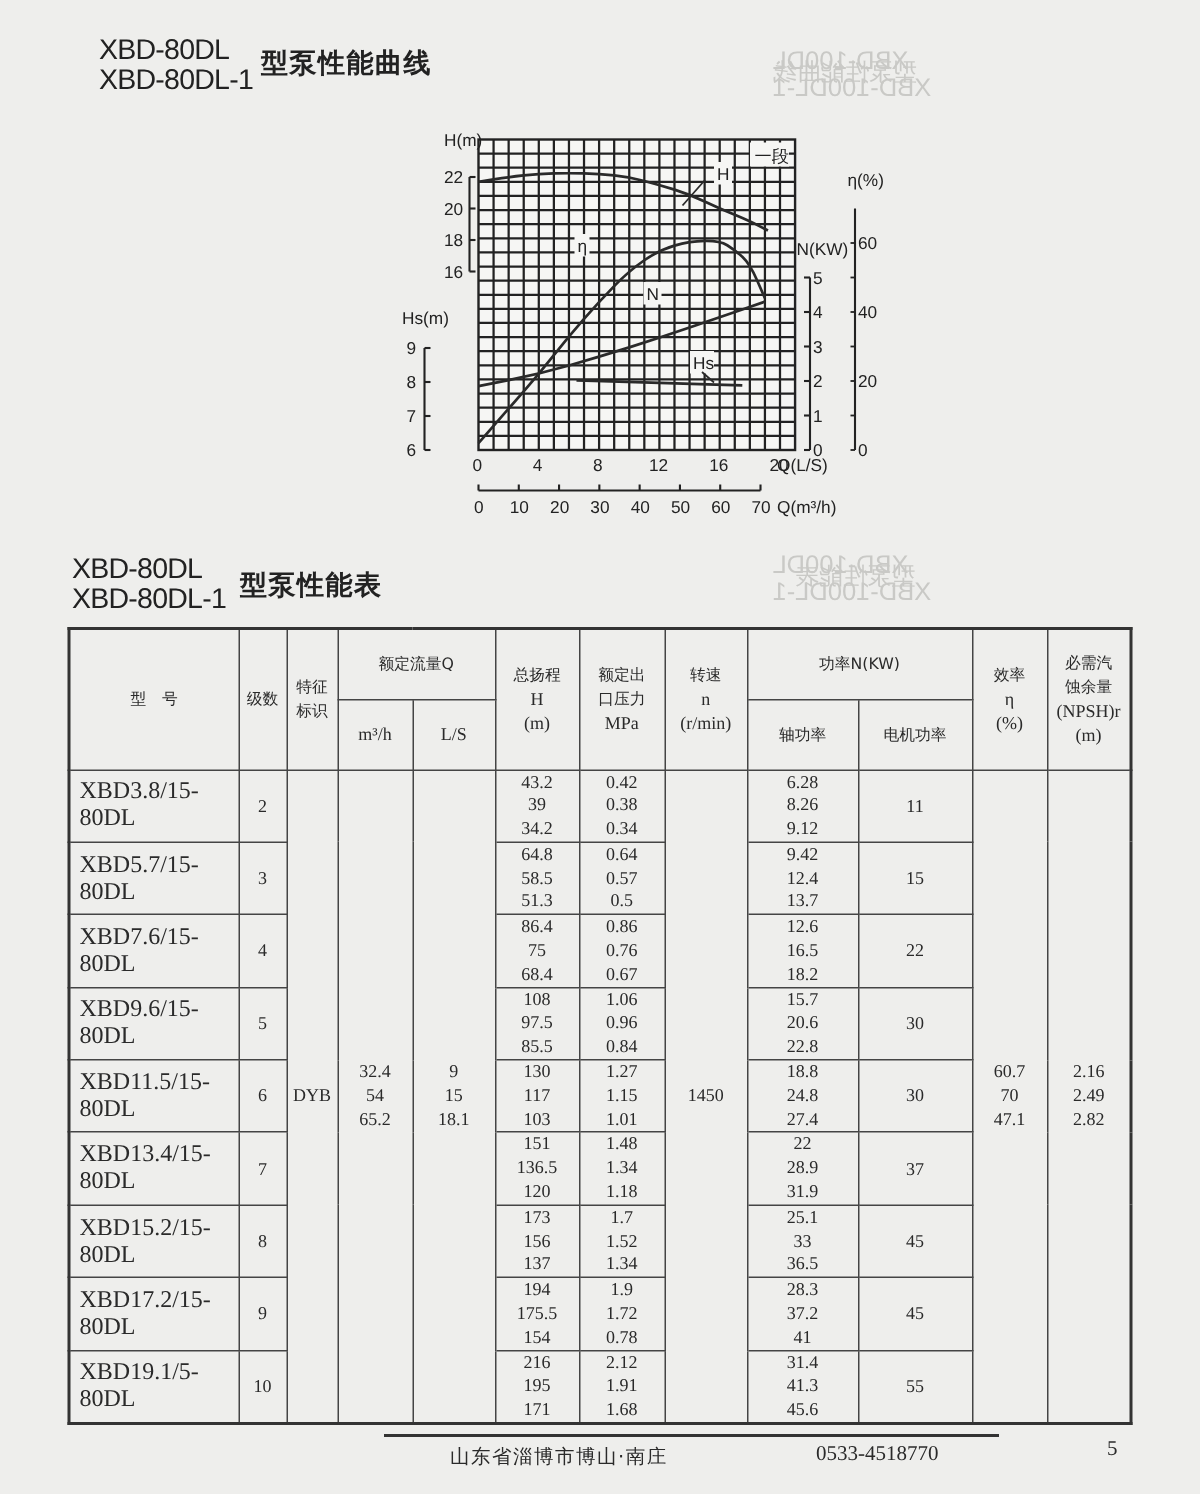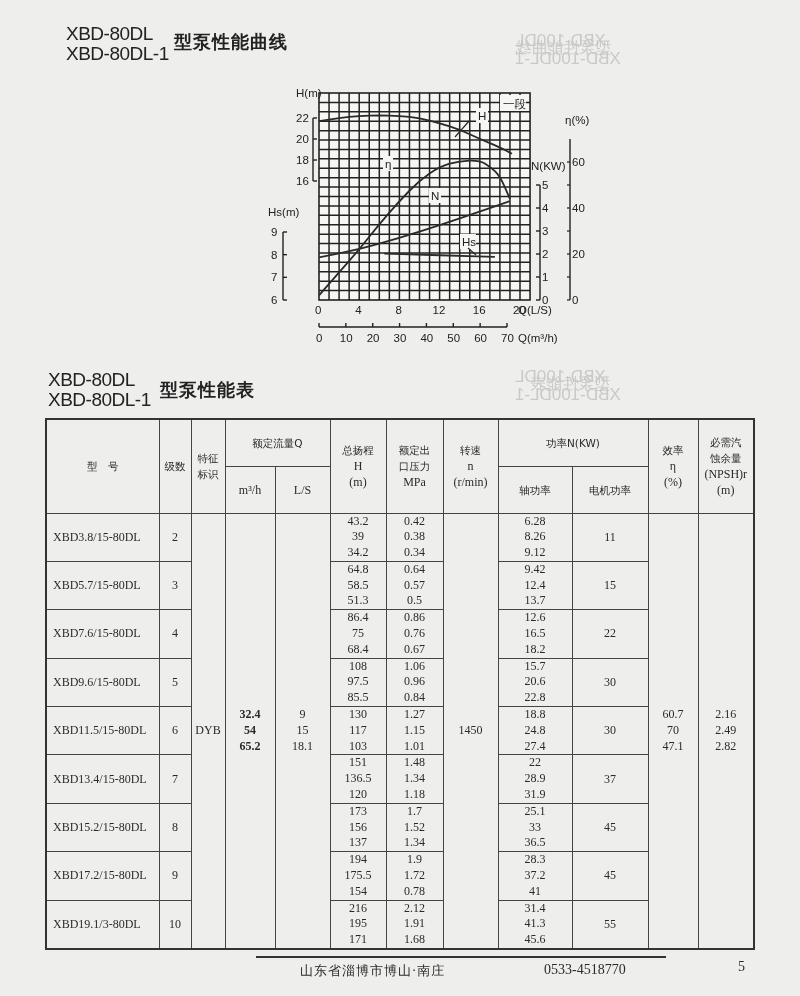--- a/index.html
+++ b/index.html
@@ -24,21 +24,21 @@
     border-collapse:collapse; table-layout:fixed;
     border:2px solid #333;
     font-size:12px;
   }
   table.perf td, table.perf th {
     border:1px solid #444; padding:0; text-align:center; vertical-align:middle;
     font-weight:normal;
   }
   table.perf th { font-family:"DejaVu Sans", sans-serif; font-size:10.5px; line-height:16px; }
   table.perf th .lat { font-family:"Liberation Serif", serif; font-size:12px; }
-  .model { text-align:left !important; padding-left:6px !important; font-size:12px; }
+  .model { text-align:left !important; padding-left:6px !important; font-size:16px; }
   .stack { line-height:15.8px; font-size:12px; }
   .footer-line { position:absolute; left:256px; top:956px; width:410px; height:1px; background:#333; border-top:1px solid #333; }
   .footer { position:absolute; top:962px; font-size:14px; }
   .page-num { position:absolute; left:738px; top:959px; font-size:14px; }
 </style>
 </head>
 <body>
 
 <div class="ghost" style="left:515px; top:32px; font-size:17px; line-height:18px; text-align:right; width:260px;">
   <div>XBD-100DL</div>
@@ -392,21 +392,21 @@
           </div>
         </td>
         <td>30</td>
         <td style="border-top: none; border-bottom: none;"></td>
         <td style="border-top: none; border-bottom: none;"></td>
       </tr>
       <tr style="height: 48.3px;">
         <td class="model">XBD11.5/15-80DL</td>
         <td>6</td>
         <td style="border-top: none; border-bottom: none;">DYB</td>
-        <td style="border-top: none; border-bottom: none; font-weight: bold;">
+        <td style="border-top: none; border-bottom: none;">
           <div class="stack">
             <div>32.4</div>
             <div>54</div>
             <div>65.2</div>
           </div>
         </td>
         <td style="border-top: none; border-bottom: none;">
           <div class="stack">
             <div>9</div>
             <div>15</div>
@@ -541,21 +541,21 @@
             <div>28.3</div>
             <div>37.2</div>
             <div>41</div>
           </div>
         </td>
         <td>45</td>
         <td style="border-top: none; border-bottom: none;"></td>
         <td style="border-top: none; border-bottom: none;"></td>
       </tr>
       <tr style="height: 48.3px;">
-        <td class="model">XBD19.1/3-80DL</td>
+        <td class="model">XBD19.1/5-80DL</td>
         <td>10</td>
         <td style="border-top: none;"></td>
         <td style="border-top: none;"></td>
         <td style="border-top: none;"></td>
         <td>
           <div class="stack">
             <div>216</div>
             <div>195</div>
             <div>171</div>
           </div>

